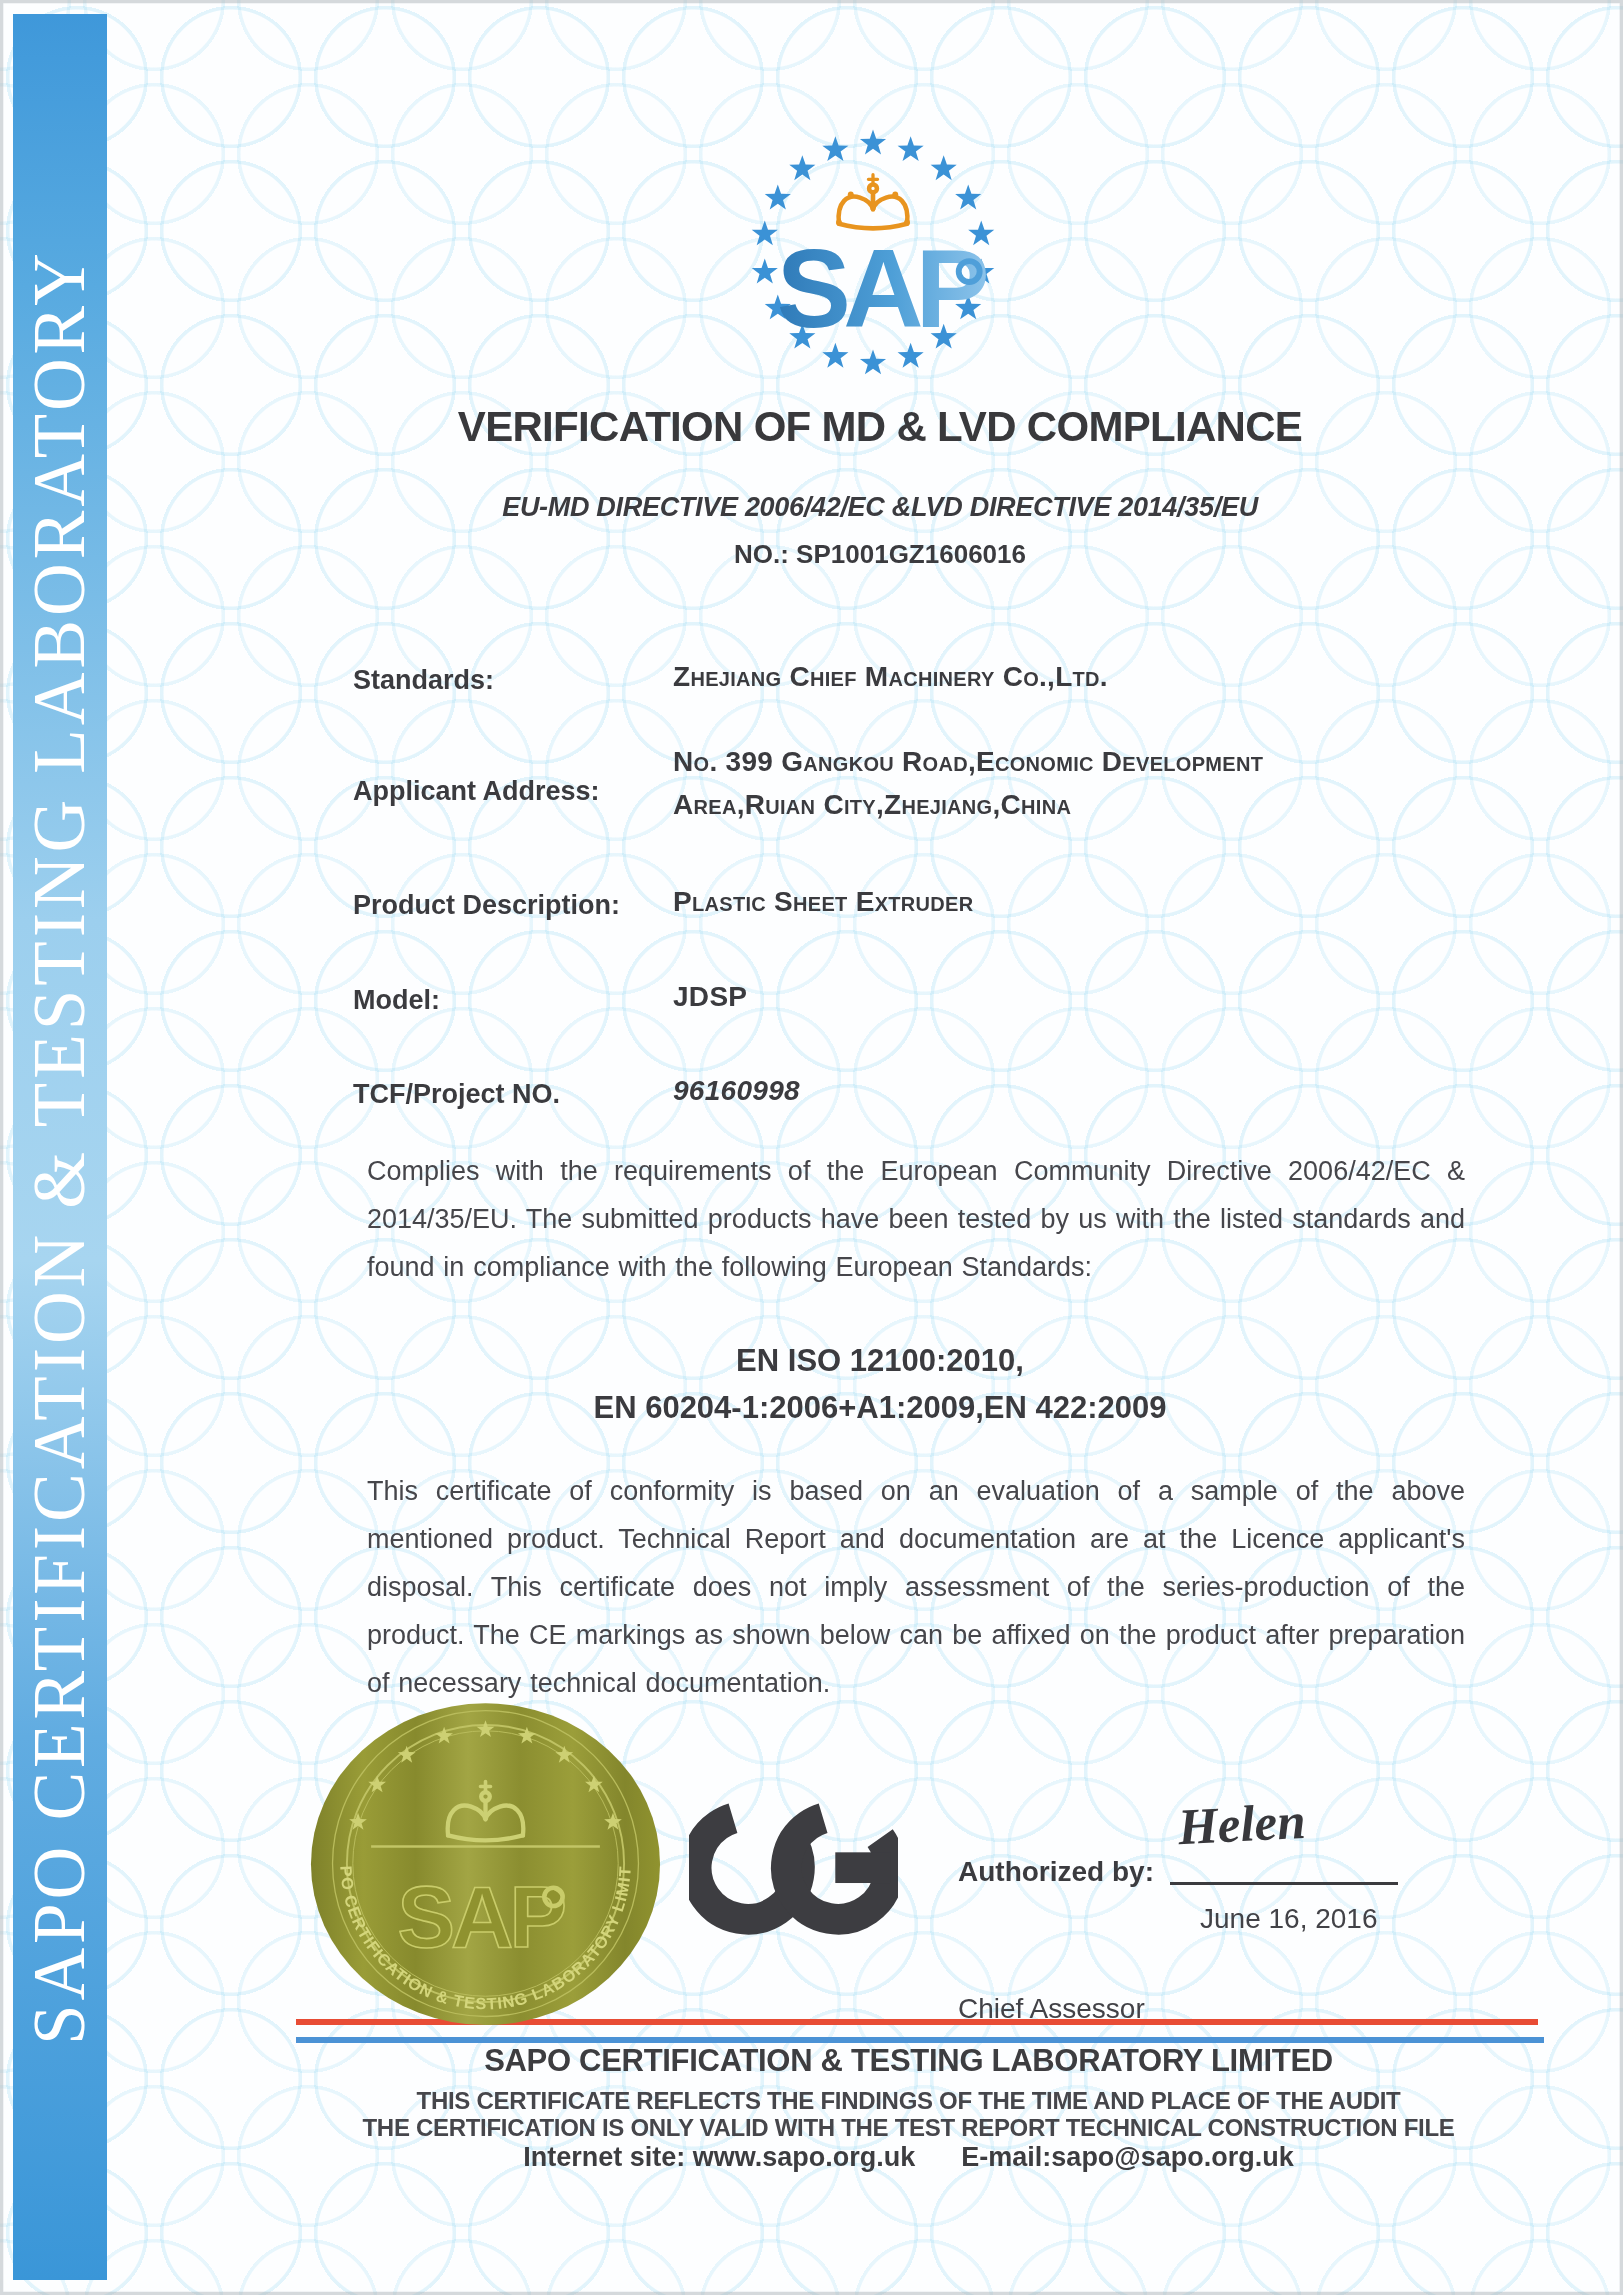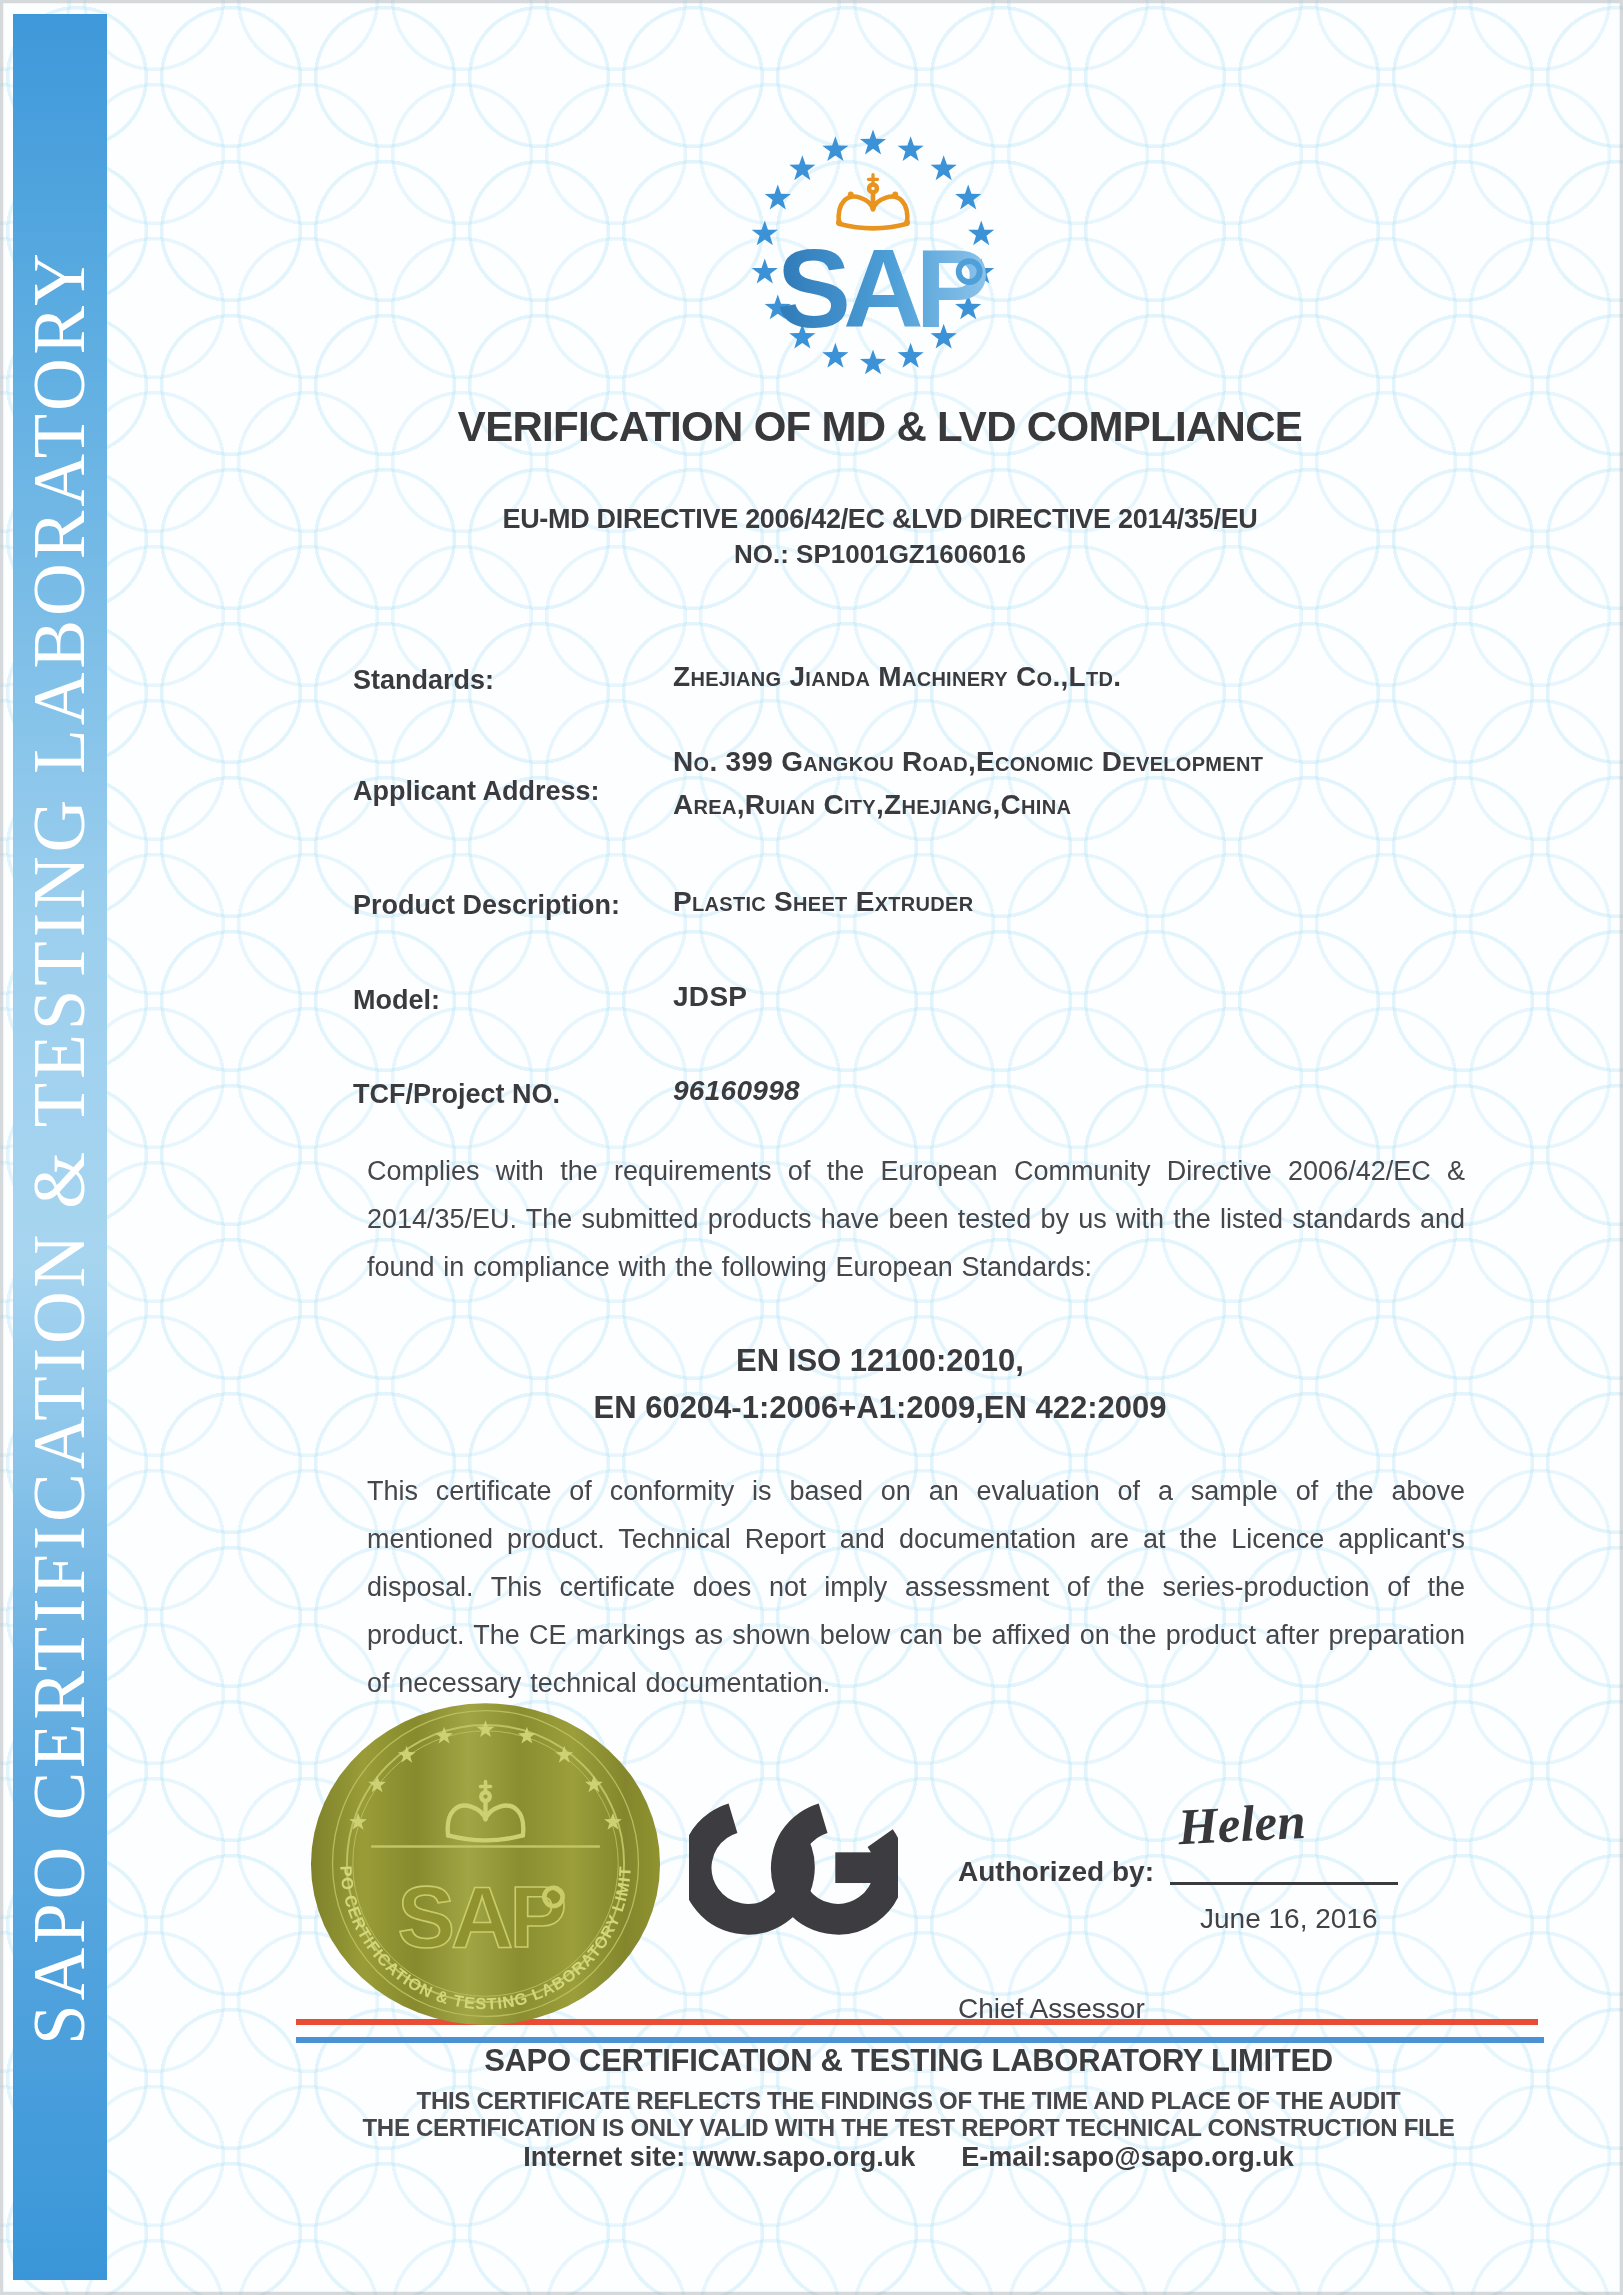--- a/index.html
+++ b/index.html
@@ -32,21 +32,21 @@
     color:#ffffff;
     white-space:nowrap;
     text-align:center;
     height:100%;
     line-height:94px;
   }
   .abs{position:absolute;}
   .ctr{text-align:center;}
   
   .title{left:281px;top:403px;width:1198px;font-size:42px;font-weight:700;letter-spacing:-0.7px;color:#39393c;}
-  .subtitle{left:281px;top:504px;width:1198px;font-size:27px;font-weight:700;letter-spacing:-0.3px;color:#3b3b3f;}
+  .subtitle{left:281px;top:492px;width:1198px;font-size:27px;font-weight:700;letter-spacing:-0.3px;color:#3b3b3f;font-style:italic;}
   .certno{left:281px;top:539px;width:1198px;font-size:26px;font-weight:700;color:#3b3b3f;}
   
   .flabel{position:absolute;left:353px;font-size:27px;font-weight:700;color:#3b3b3f;}
   .fvalue{position:absolute;left:673px;font-variant:small-caps;font-weight:700;font-size:28px;color:#3b3b3f;letter-spacing:0.3px;}
   .lab1{top:665px;} .val1{top:661px;}
   .lab2{top:776px;} .val2{top:740px;width:661px;line-height:43px;}
   .lab3{top:890px;} .val3{top:886px;}
   .lab4{top:985px;} .val4{top:981px;}
   .lab5{top:1079px;} .val5{top:1075px;font-style:italic;}
   
@@ -126,21 +126,21 @@
       <text x="88" y="338" font-family="Liberation Sans, sans-serif" font-weight="700" font-size="170" letter-spacing="-12" fill="url(#sapg)">SAP</text>
       <circle cx="382" cy="253" r="16" fill="none" stroke="#4f9fd9" stroke-width="9"></circle>
     </svg>
   </div>
 
   <div class="abs ctr title">VERIFICATION OF MD &amp; LVD COMPLIANCE</div>
   <div class="abs ctr subtitle">EU-MD DIRECTIVE 2006/42/EC &amp;LVD DIRECTIVE 2014/35/EU</div>
   <div class="abs ctr certno">NO.: SP1001GZ1606016</div>
 
   <div class="flabel lab1">Standards:</div>
-  <div class="fvalue val1">Zhejiang Jianda Machinery Co.,Ltd.</div>
+  <div class="fvalue val1">Zhejiang Chief Machinery Co.,Ltd.</div>
 
   <div class="flabel lab2">Applicant Address:</div>
   <div class="fvalue val2">No. 399 Gangkou Road,Economic Development Area,Ruian City,Zhejiang,China</div>
 
   <div class="flabel lab3">Product Description:</div>
   <div class="fvalue val3">Plastic Sheet Extruder</div>
 
   <div class="flabel lab4">Model:</div>
   <div class="fvalue val4">JDSP</div>
 

